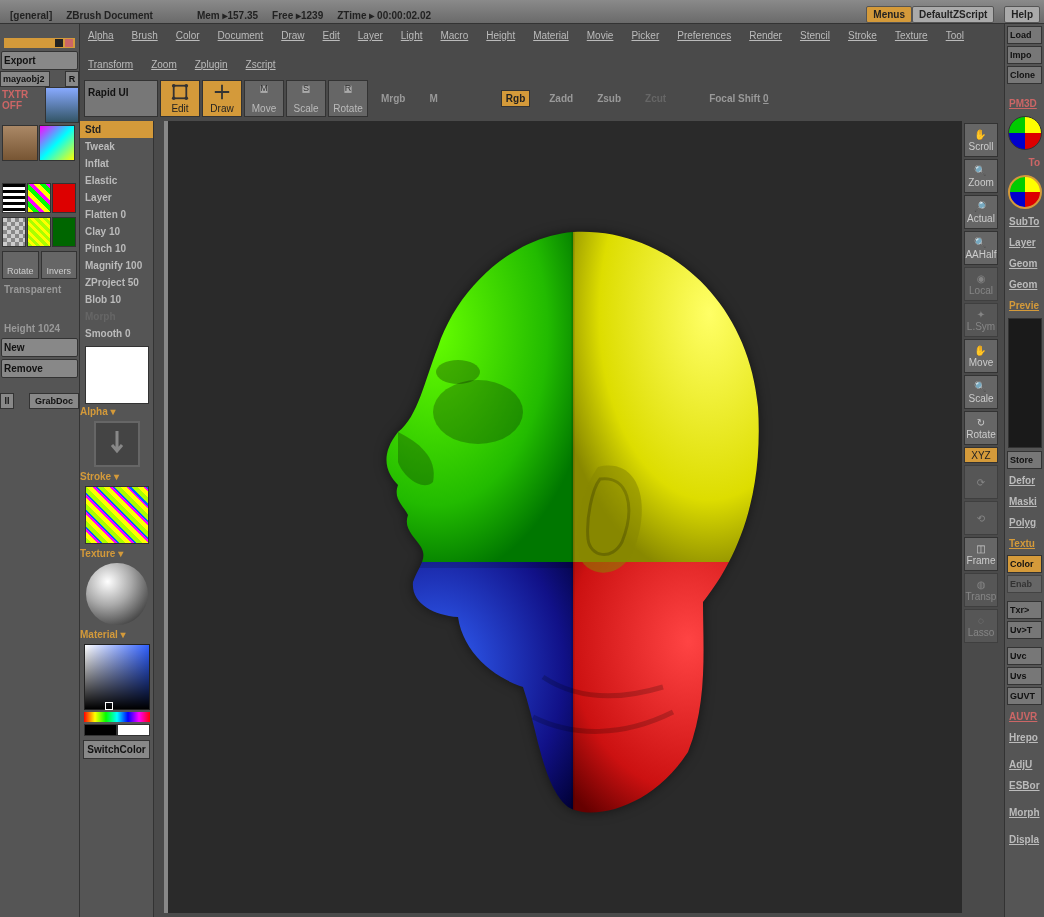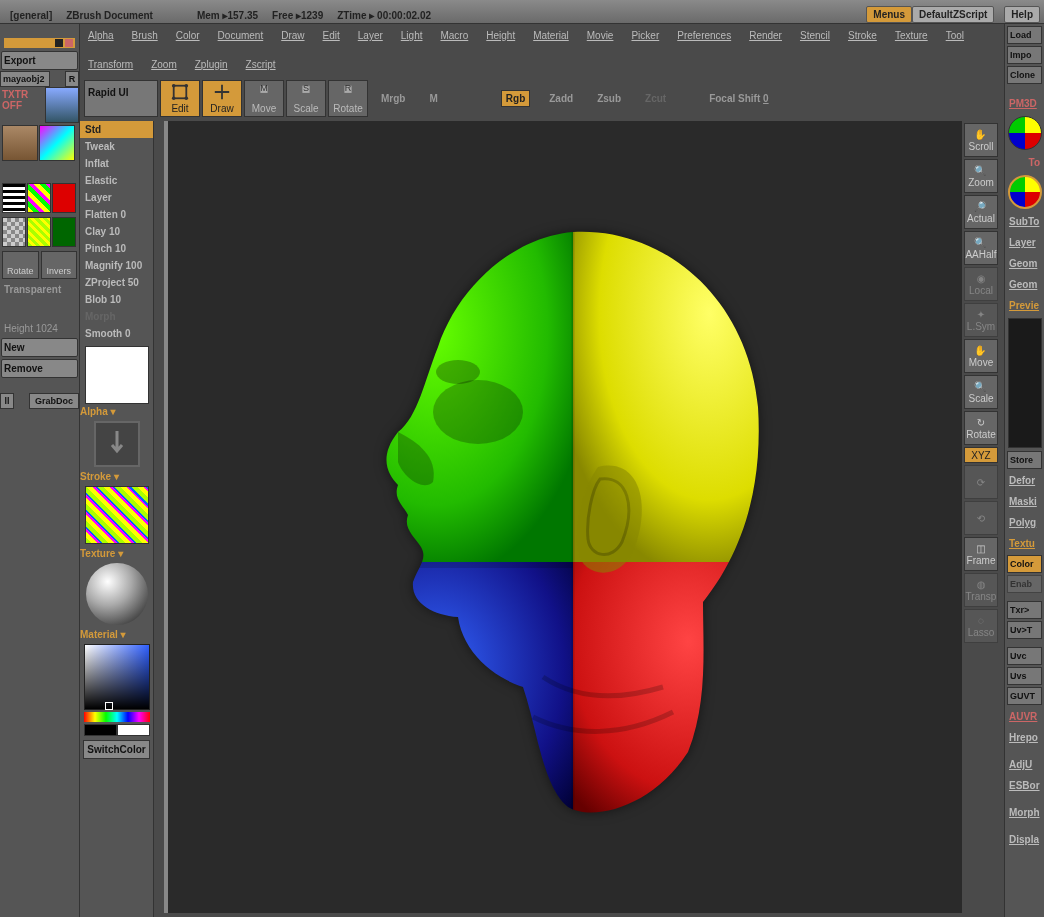--- a/index.html
+++ b/index.html
@@ -16,21 +16,21 @@
 
 .col-farleft { width: 80px; background: #555; border-right: 1px solid #333; display: flex; flex-direction: column; }
 .exp-btn { background: #888; color: #111; font-weight: bold; padding: 3px 2px; margin: 1px; border: 1px solid #333; border-radius: 2px; text-align: center; cursor: pointer; }
 .small-row { display: flex; gap: 15px; padding: 0; }
 .swatch-row { display: flex; flex-wrap: wrap; padding: 2px; gap: 1px; }
 .swatch { width: 36px; height: 36px; border: 1px solid #333; }
 .mini-btn { flex: 1; background: #888; color: #111; padding: 2px; border: 1px solid #333; font-weight: bold; text-align: center; cursor: pointer; font-size: 9px; }
 .rot-inv { display: flex; gap: 2px; padding: 2px; }
 .rot-inv div { flex: 1; background: #666; border: 1px solid #333; text-align: center; padding: 14px 0 2px 0; font-size: 9px; color: #ccc; cursor: pointer; }
 .gray-label { color: #999; font-weight: bold; padding: 3px 4px; }
-.ht-label { color: #999; font-weight: normal; padding: 3px 4px; }
+.ht-label { color: #999; font-weight: bold; padding: 3px 4px; }
 
 .orange-strip { background: #d49a3a; height: 10px; margin: 14px 4px 2px 4px; display: flex; justify-content: flex-end; gap: 2px; align-items: center; padding: 0 2px; }
 .orange-strip span { width: 8px; height: 8px; }
 
 
 .content { flex: 1; display: flex; flex-direction: column; }
 .menubar { background: #4a4a4a; padding: 6px 8px; display: flex; flex-wrap: wrap; gap: 18px; }
 .menubar a { color: #bbb; text-decoration: underline; cursor: pointer; }
 
 

